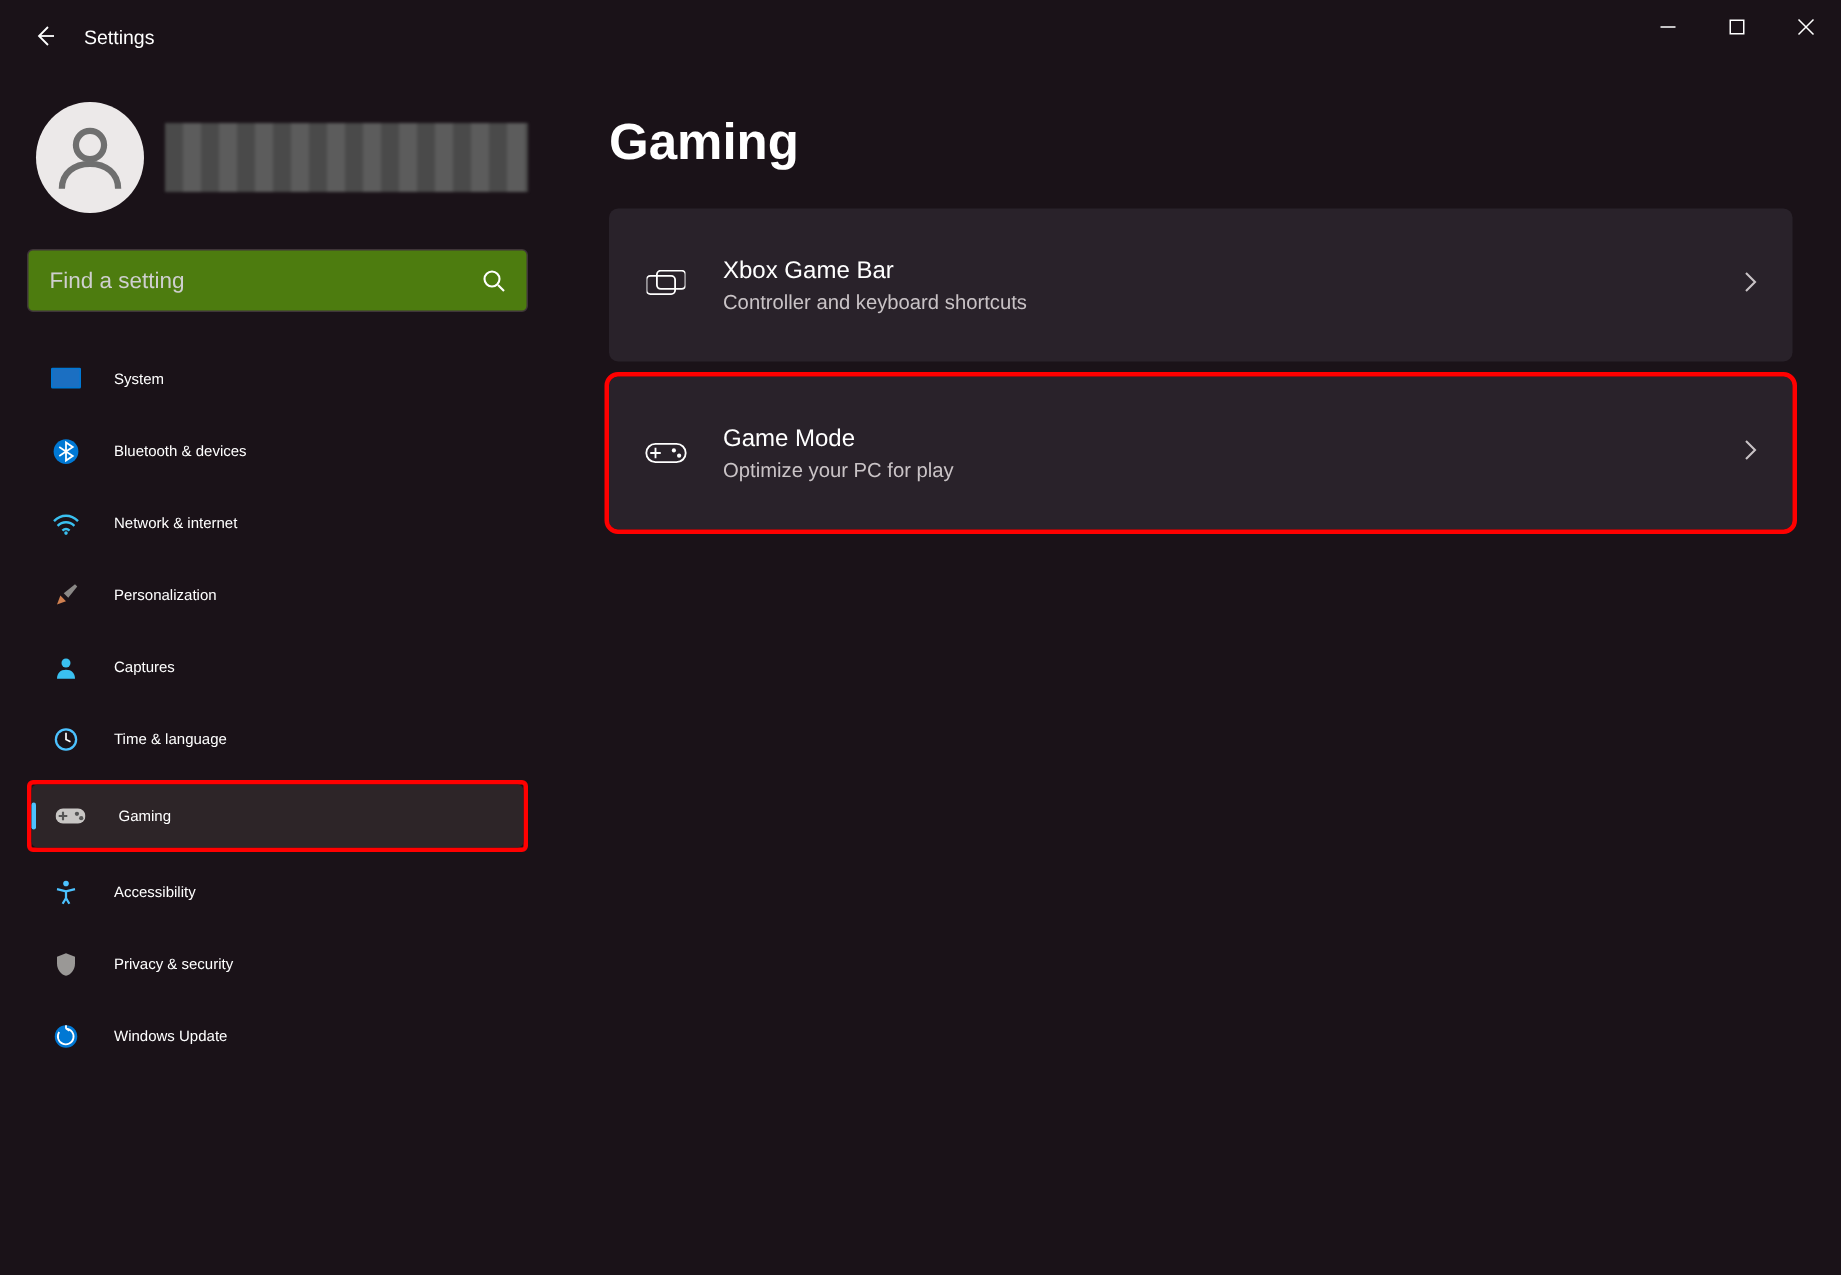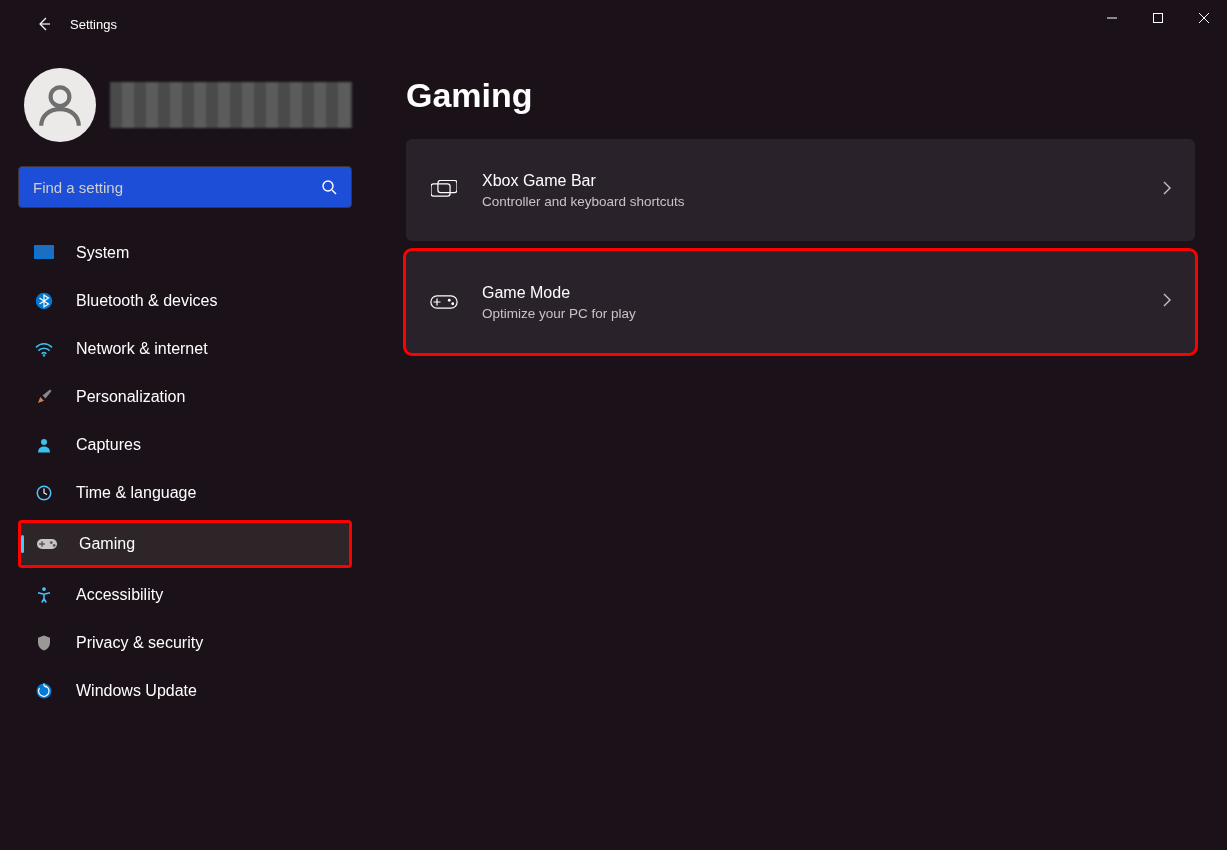--- a/index.html
+++ b/index.html
@@ -13,21 +13,21 @@
   height: 850px;
   background: #1a1218;
   color: #fff;
   overflow: hidden;
   position: relative;
 }
 .titlebar {
   height: 48px;
   display: flex;
   align-items: center;
-  padding-left: 24px;
+  padding-left: 10px;
 }
 .back-btn {
   width: 40px;
   height: 40px;
   display: flex;
   align-items: center;
   justify-content: center;
   cursor: pointer;
 }
 .app-title {
@@ -79,21 +79,21 @@
   width: 250px;
   height: 46px;
   background: repeating-linear-gradient(90deg, #4a4a4a, #4a4a4a 12px, #5c5c5c 12px, #5c5c5c 24px);
   filter: blur(1px);
 }
 .search-box {
   display: flex;
   align-items: center;
   width: 100%;
   height: 42px;
-  background: #1d4ed8;
+  background: #4d7c0f;
   border: 1px solid #3f3539;
   border-radius: 4px;
   padding: 0 14px;
   margin-bottom: 24px;
 }
 .search-box input {
   flex: 1;
   background: transparent;
   border: none;
   outline: none;
@@ -108,21 +108,21 @@
   flex-direction: column;
   gap: 6px;
 }
 .nav-item {
   display: flex;
   align-items: center;
   height: 42px;
   padding-left: 14px;
   border-radius: 4px;
   cursor: pointer;
-  font-size: 16px;
+  font-size: 10px;
   position: relative;
 }
 .nav-item.active {
   background: #2d2528;
 }
 .nav-item.active::before {
   content: "";
   position: absolute;
   left: 0;
   top: 12px;

